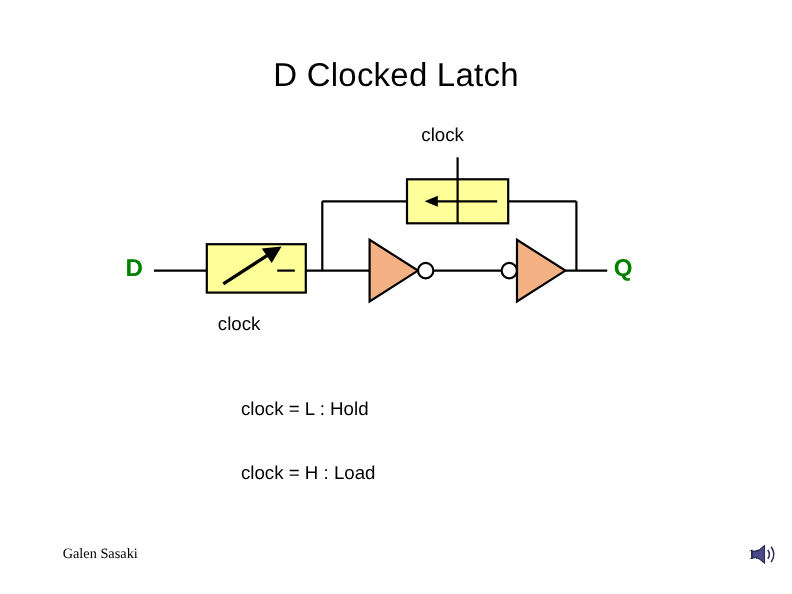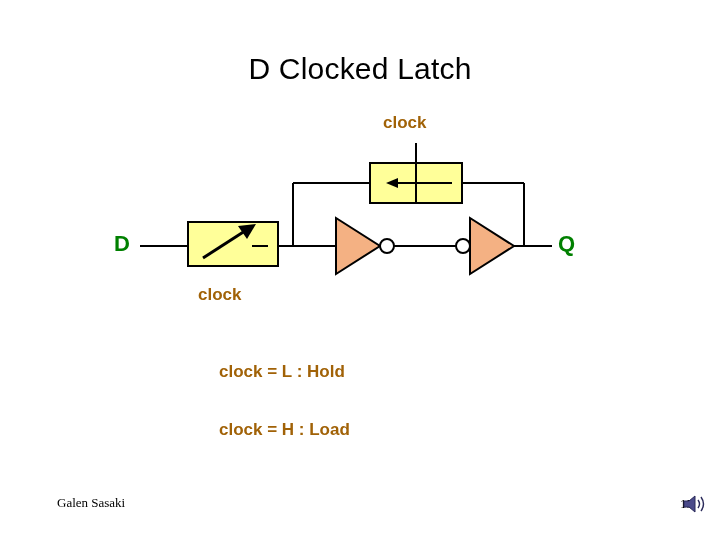--- a/index.html
+++ b/index.html
@@ -24,23 +24,23 @@
     left: 0;
     width: 720px;
     text-align: center;
     font-size: 30px;
     color: #000000;
     font-family: "Liberation Sans", sans-serif;
     letter-spacing: 0.2px;
   }
   .lbl {
     position: absolute;
-    color: #a16207;
+    color: #000000;
     font-size: 17px;
-    font-weight: bold;
+    font-weight: normal;
     font-family: "Liberation Sans", sans-serif;
     white-space: nowrap;
   }
   .lbl-green {
     position: absolute;
     color: #008000;
     font-size: 22px;
     font-weight: bold;
     font-family: "Liberation Sans", sans-serif;
   }

